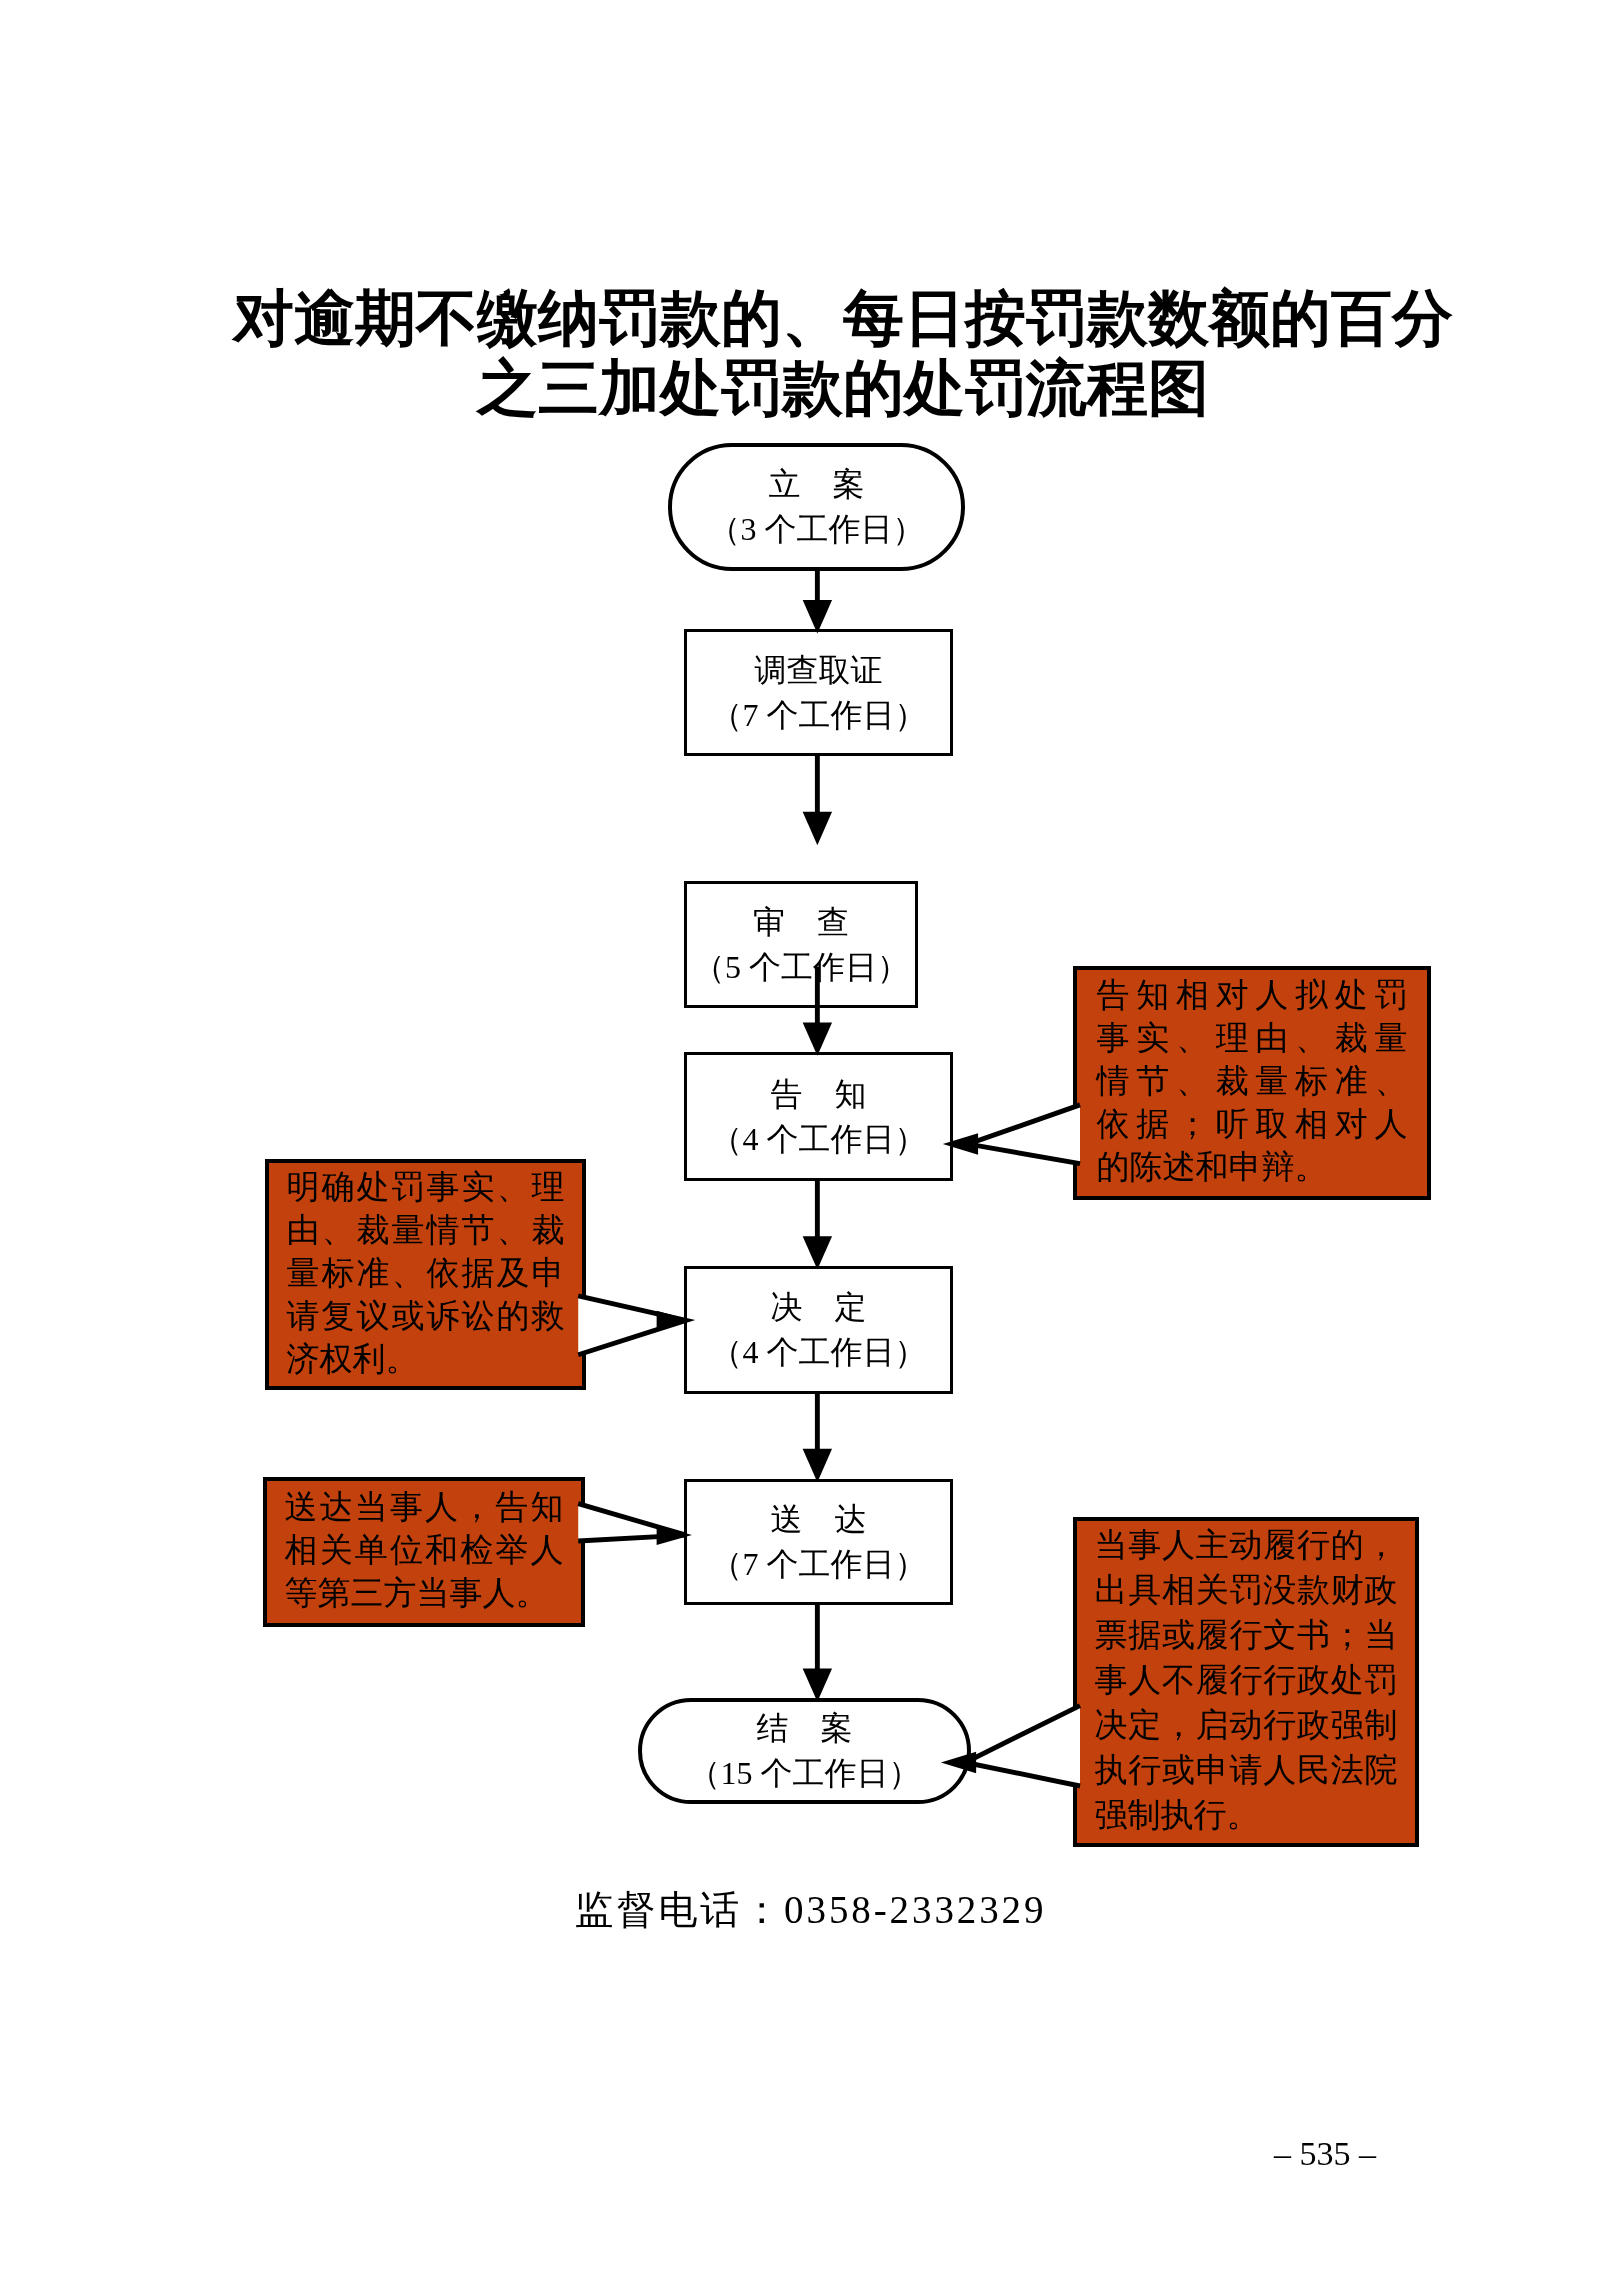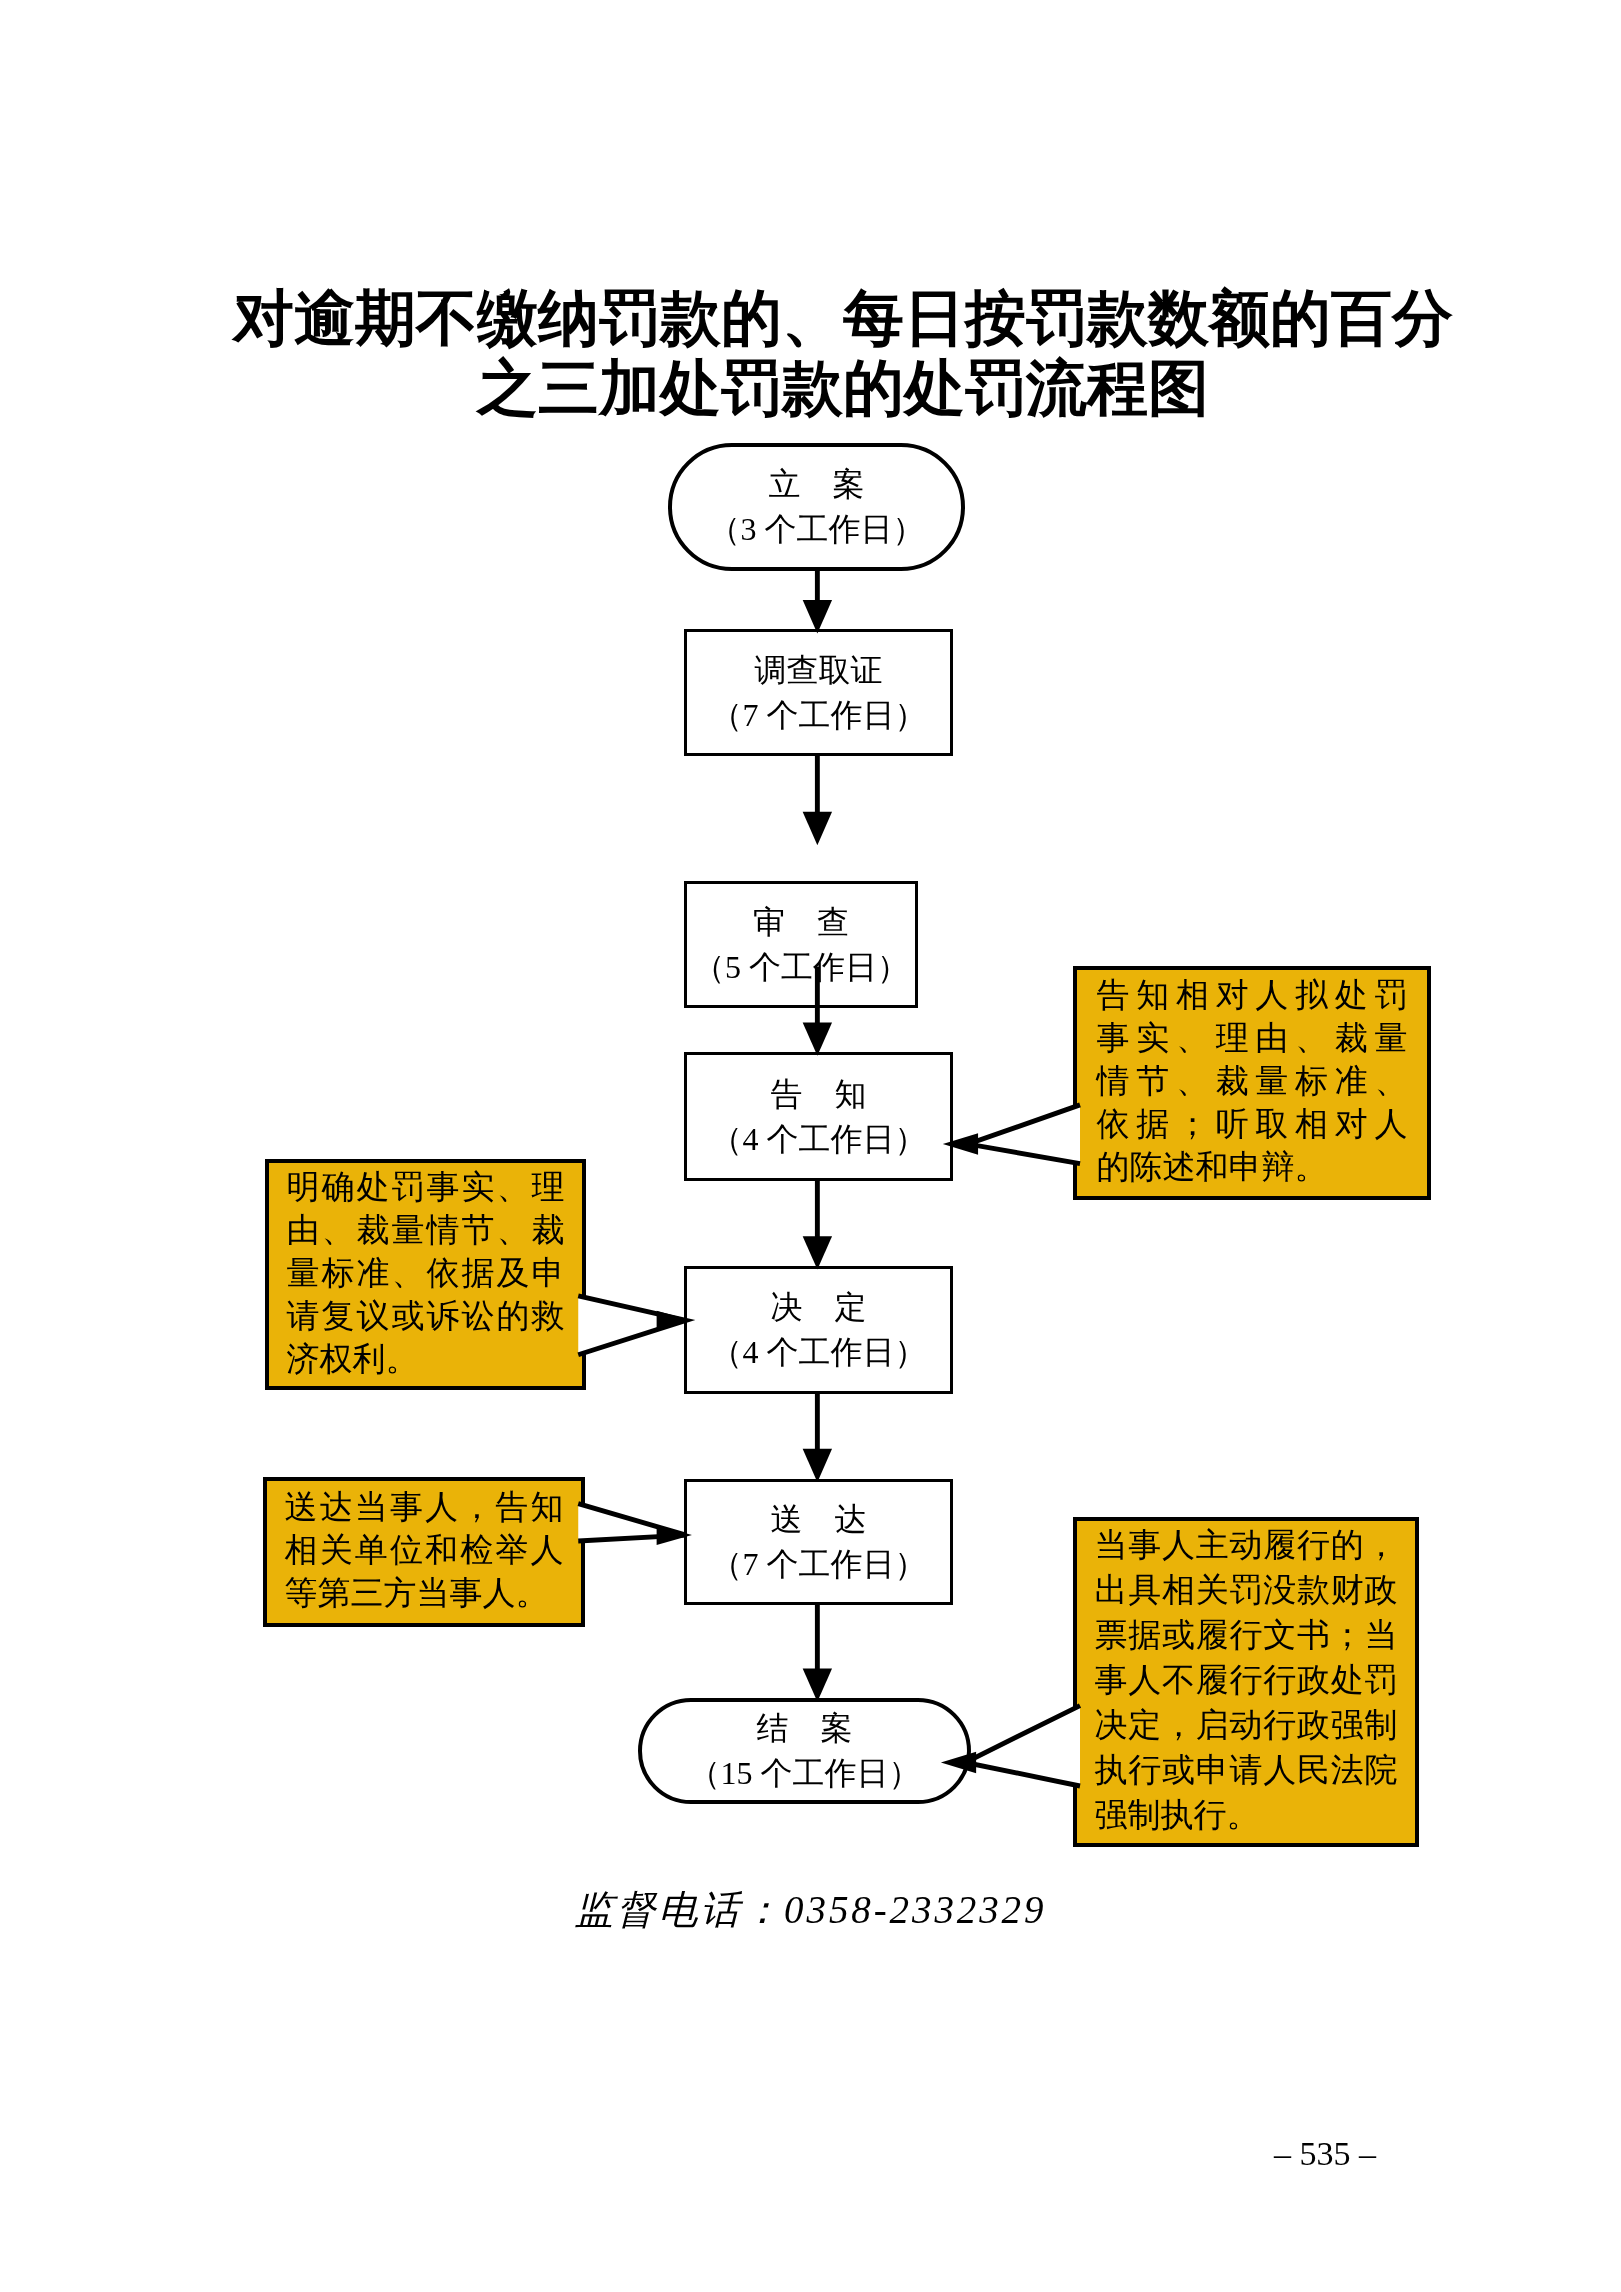--- a/index.html
+++ b/index.html
@@ -25,37 +25,37 @@
   #node-li-an   { left:668px;  top:443px;  width:297px; height:128px; border-radius:65px;text-align:right; }
   #node-diaocha { left:684px;  top:629px;  width:269px; height:127px; }
   #node-shencha { left:684px;  top:881px;  width:234px; height:127px; }
   #node-gaozhi  { left:684px;  top:1052px; width:269px; height:129px; }
   #node-jueding { left:684px;  top:1266px; width:269px; height:128px; }
   #node-songda  { left:684px;  top:1479px; width:269px; height:126px; }
   #node-jiean   { left:638px;  top:1698px; width:333px; height:106px; border-radius:72px; }
 
   .callout {
     position:absolute; z-index:1; box-sizing:border-box;
-    background:#eab308; border:4.9px solid #000; font-size:33px; overflow:hidden;
+    background:#c2410c; border:4.9px solid #000; font-size:33px; overflow:hidden;
   }
   .callout div {
     line-height:43px; text-align:justify; text-align-last:justify; white-space:nowrap;
   }
   .callout div:last-child { text-align-last:left; }
   #callout-gaozhi  { left:1073px; top:966px;  width:358px; height:234px; padding:3.9px 19.6px; }
   #callout-jueding { left:265px;  top:1159px; width:321px; height:231px; padding:2.9px 17.6px; }
   #callout-songda  { left:263px;  top:1477px; width:322px; height:150px; padding:4.9px 17.6px; }
   #callout-jiean   { left:1073px; top:1517px; width:346px; height:330px; padding:2px 17.6px; }
   #callout-jiean div { line-height:45px; }
 
   .overlay { position:absolute; left:0; top:0; z-index:2; pointer-events:none; }
 
   .phone {
     position:absolute; left:0; right:0; top:1888px; text-align:center;
-    font-size:39px; line-height:43px; letter-spacing:2.9px;font-style:italic;
+    font-size:39px; line-height:43px; letter-spacing:2.9px;
   }
   .pageno {
     position:absolute; left:1274px; top:2135px; width:167px; 
     font-size:34px; line-height:37px;
   }
 </style>
 </head>
 <body>
 
 <div class="page">

